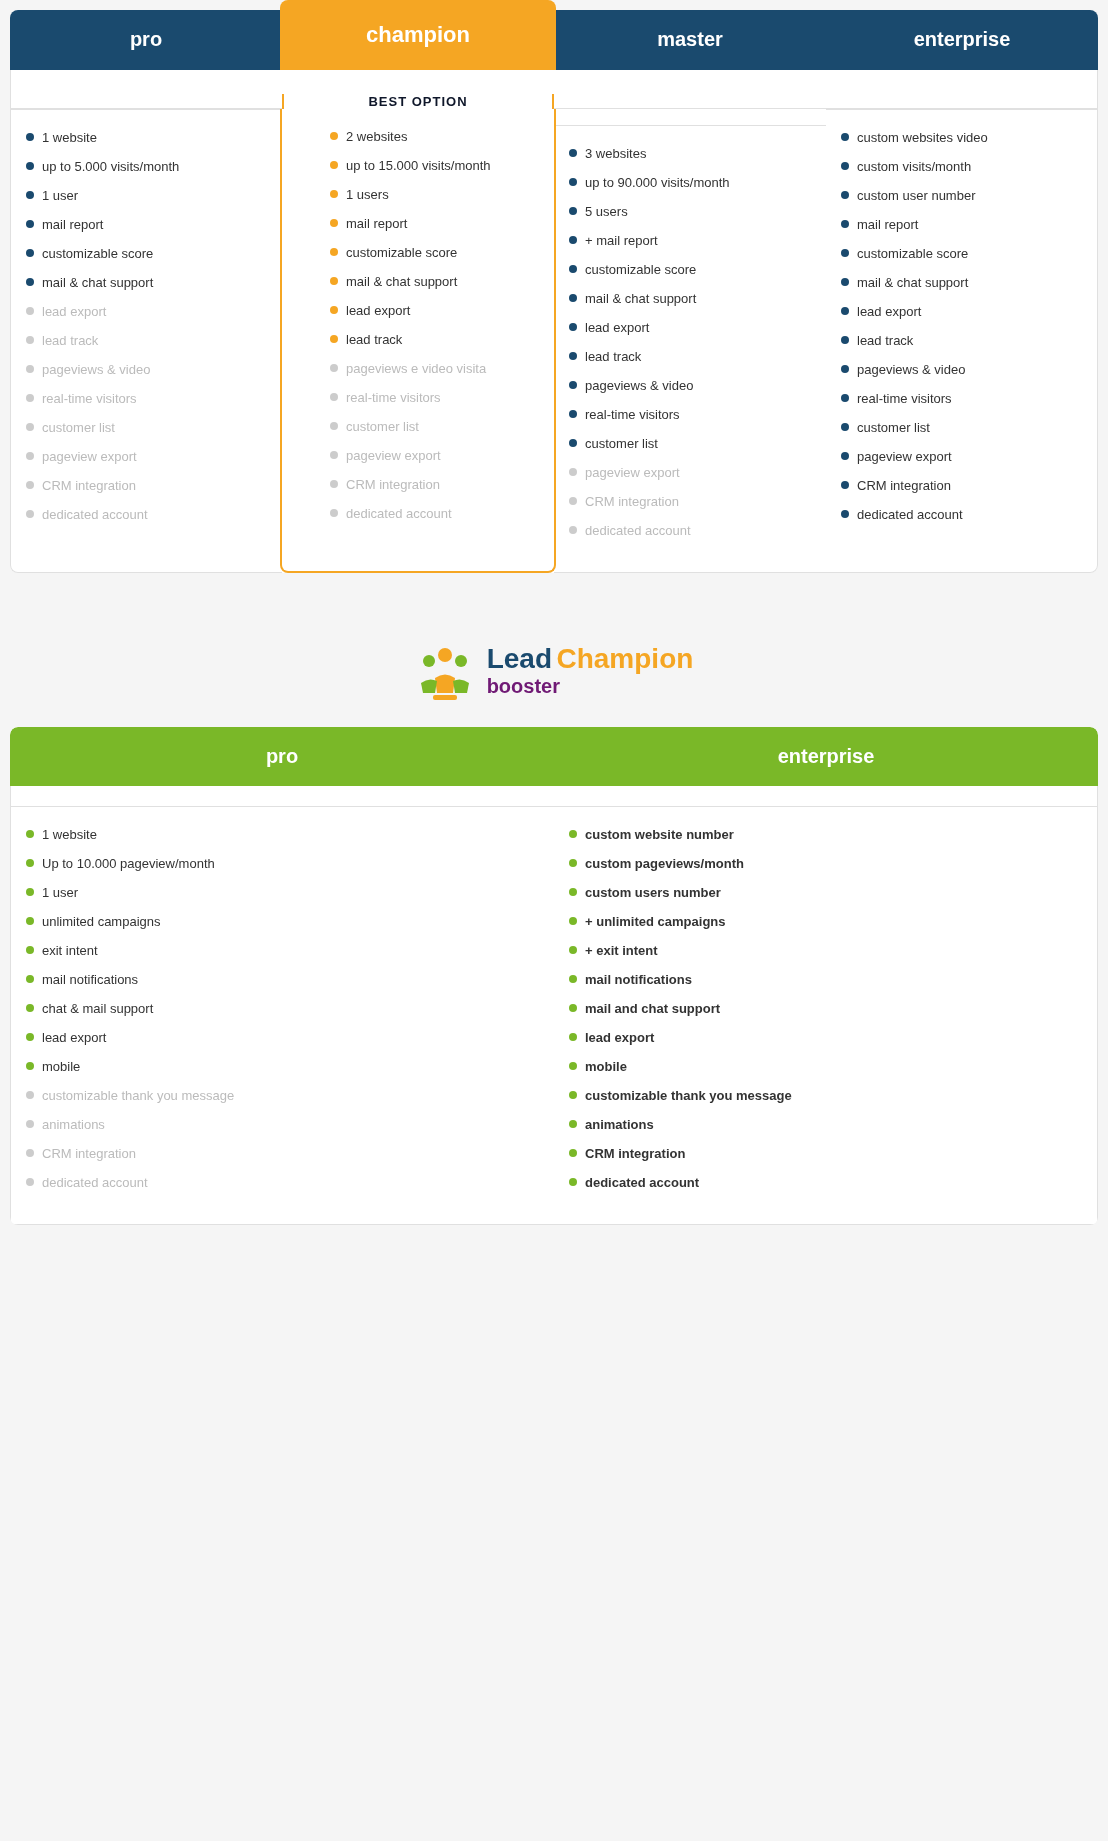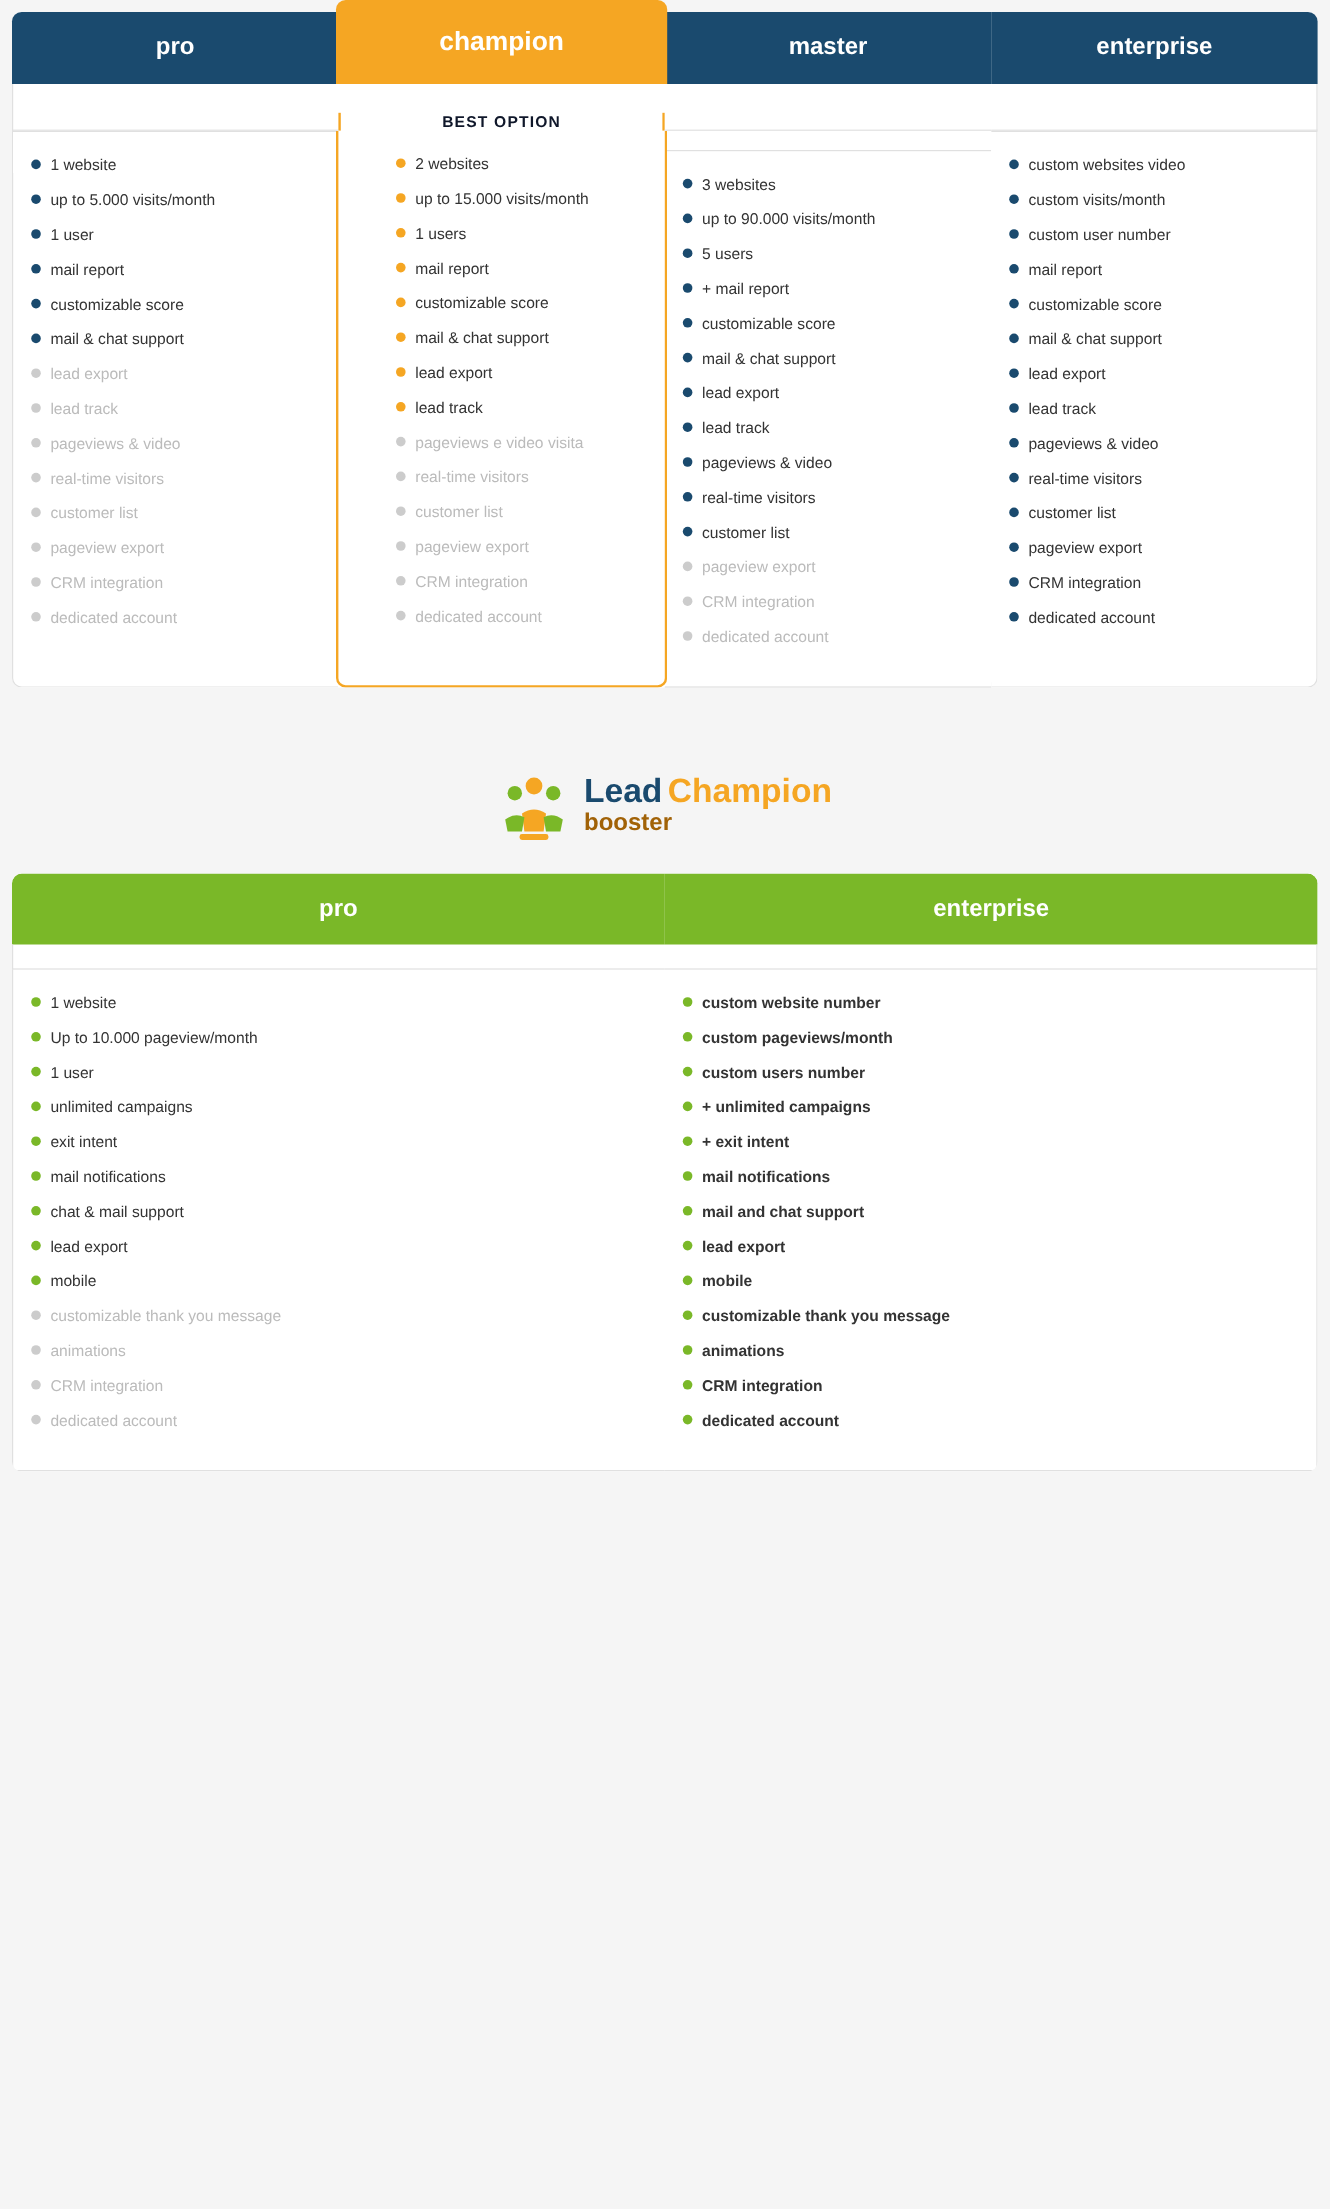--- a/index.html
+++ b/index.html
@@ -136,21 +136,21 @@
       width: 60px;
       height: 60px;
     }
 
     .logo-text {
       text-align: left;
     }
 
     .logo-lead { font-size: 28px; font-weight: bold; color: #1a4a6e; }
     .logo-champion { font-size: 28px; font-weight: bold; color: #f5a623; }
-    .logo-booster { font-size: 20px; font-weight: bold; color: #a16207; }
+    .logo-booster { font-size: 20px; font-weight: bold; color: #701a75; }
 
     
     .bottom-section {
       background: #fff;
       border-radius: 8px;
       overflow: hidden;
     }
 
     .booster-grid {
       display: grid;

